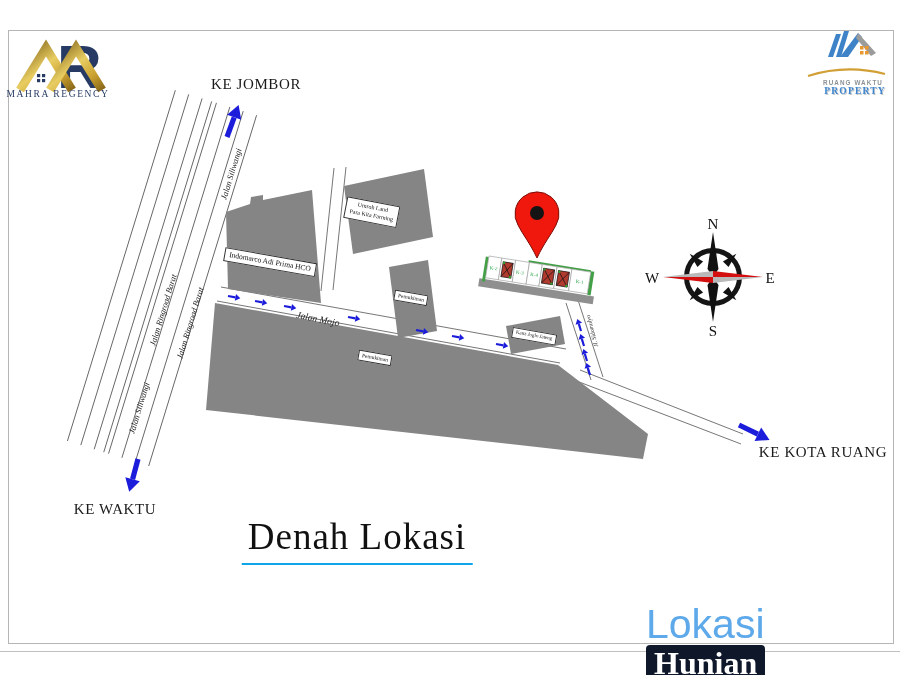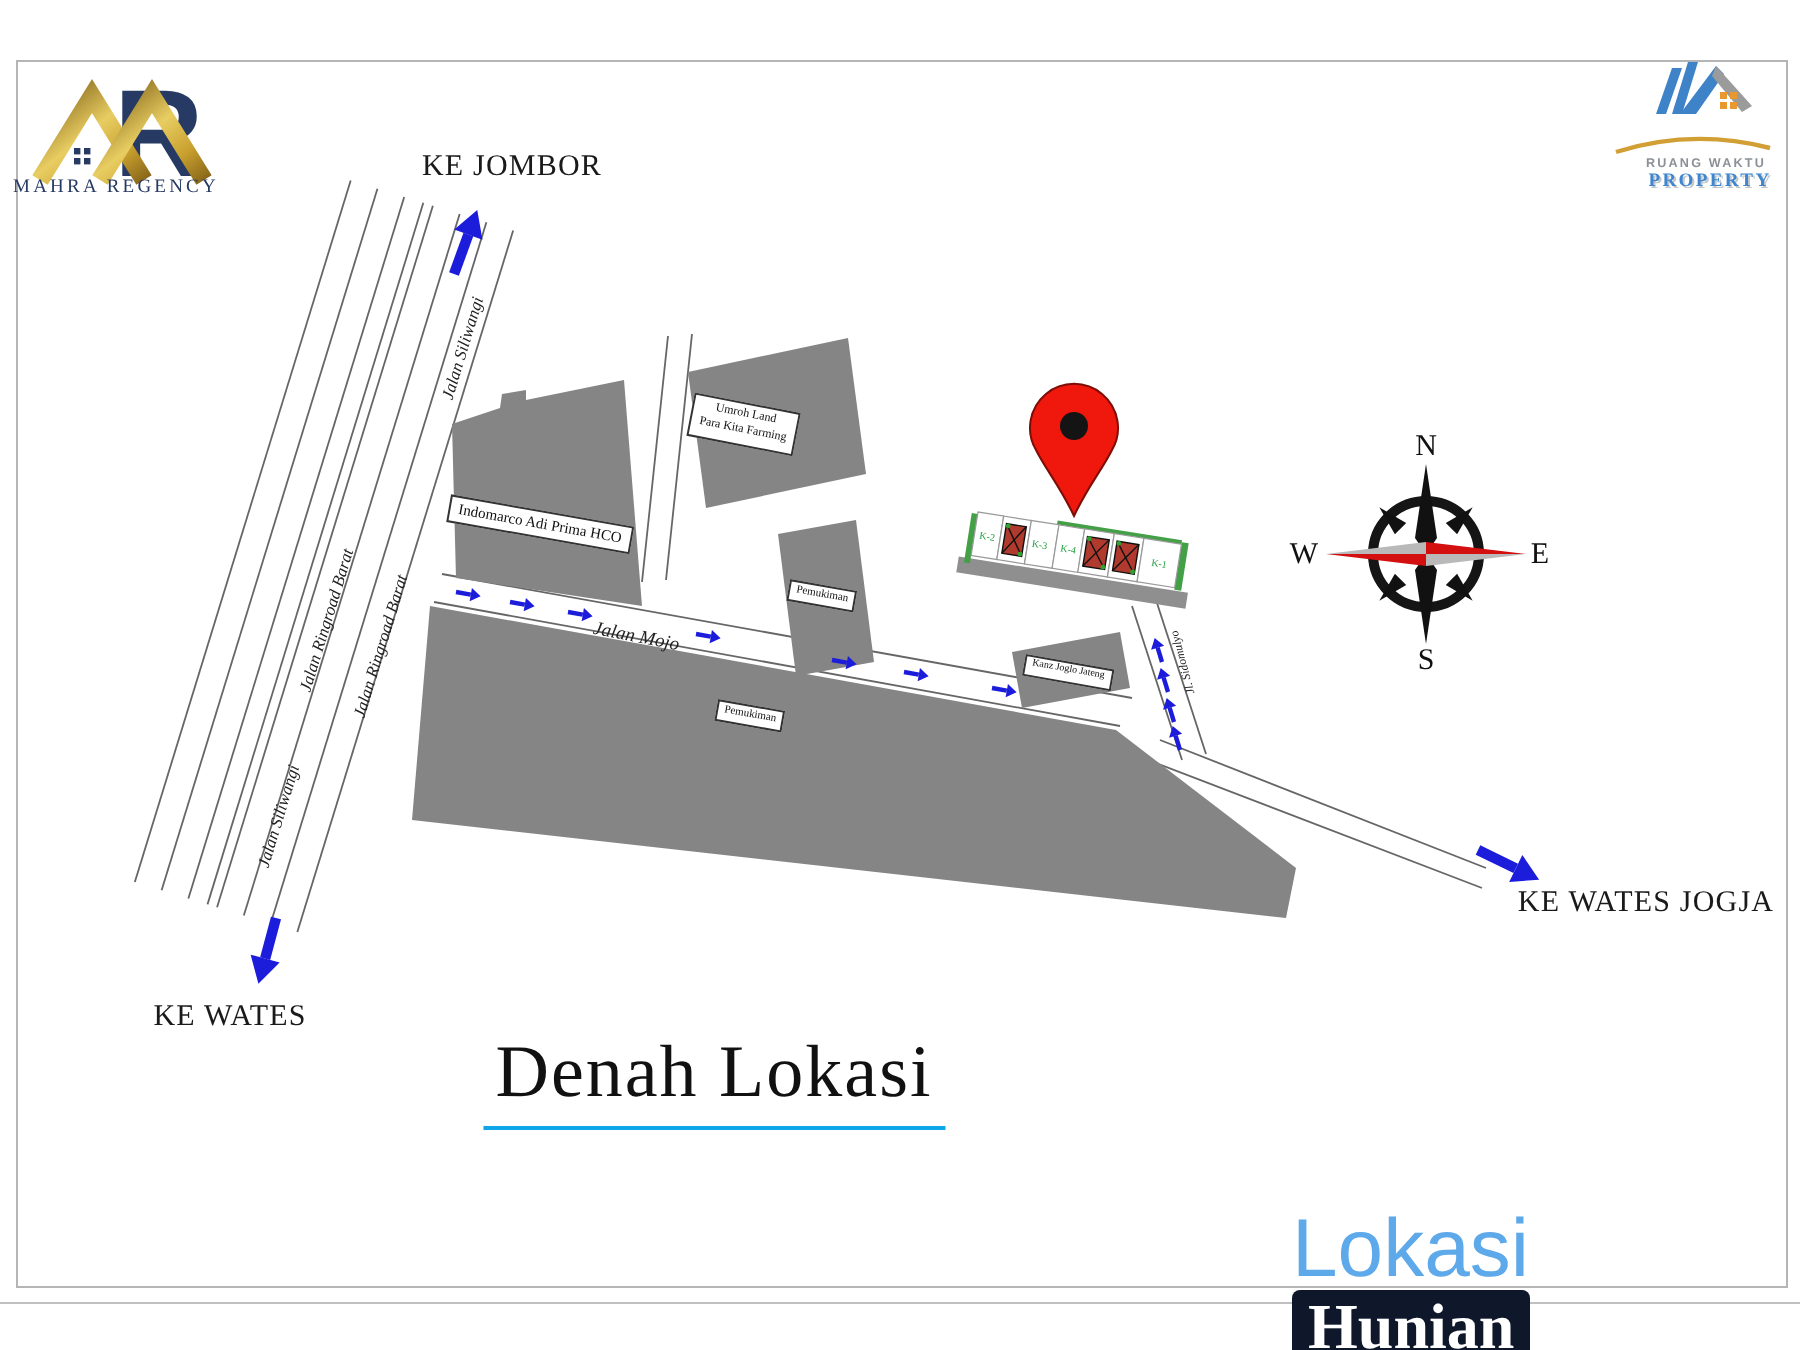--- a/index.html
+++ b/index.html
@@ -197,22 +197,22 @@
         <rect x="860" y="46" width="3.5" height="3.5"></rect>
           <rect x="865" y="46" width="3.5" height="3.5"></rect>
         <rect x="860" y="51" width="3.5" height="3.5"></rect>
           <rect x="865" y="51" width="3.5" height="3.5"></rect>
       </g>
       <path d="M808,76 Q846,64 885,74" stroke="#d29f35" stroke-width="2.2" fill="none"></path>
     </g>
   </svg>
 
   <div class="abs dir" style="left:256px;top:84px;transform:translate(-50%,-50%)">KE JOMBOR</div>
-  <div class="abs dir" style="left:115px;top:509px;transform:translate(-50%,-50%)">KE WATES</div>
-  <div class="abs dir" style="left:823px;top:452px;transform:translate(-50%,-50%)">KE WATES JOGJA</div>
+  <div class="abs dir" style="left:115px;top:509px;transform:translate(-50%,-50%)">KE WAKTU</div>
+  <div class="abs dir" style="left:823px;top:452px;transform:translate(-50%,-50%)">KE KOTA RUANG</div>
 
   <div class="abs roadlbl" style="left:231px;top:174px;transform:translate(-50%,-50%) rotate(-73deg)">Jalan Siliwangi</div>
   <div class="abs roadlbl" style="left:163px;top:310px;transform:translate(-50%,-50%) rotate(-73deg)">Jalan Ringroad Barat</div>
   <div class="abs roadlbl" style="left:190px;top:323px;transform:translate(-50%,-50%) rotate(-73deg)">Jalan Ringroad Barat</div>
   <div class="abs roadlbl" style="left:139px;top:408px;transform:translate(-50%,-50%) rotate(-73deg)">Jalan Siliwangi</div>
   <div class="abs roadlbl" style="left:318px;top:319px;font-size:9.5px;transform:translate(-50%,-50%) rotate(11deg)">Jalan Mojo</div>
   <div class="abs roadlbl" style="left:592px;top:331px;font-size:6px;transform:translate(-50%,-50%) rotate(-105deg)">Jl. Sidomulyo</div>
 
   <div class="abs boxlbl" style="left:270px;top:262px;font-size:7.5px;padding:1px 4px;transform:translate(-50%,-50%) rotate(10deg)">Indomarco Adi Prima HCO</div>
   <div class="abs boxlbl" style="left:372px;top:212px;font-size:6px;padding:2px 4px;transform:translate(-50%,-50%) rotate(11deg)">

